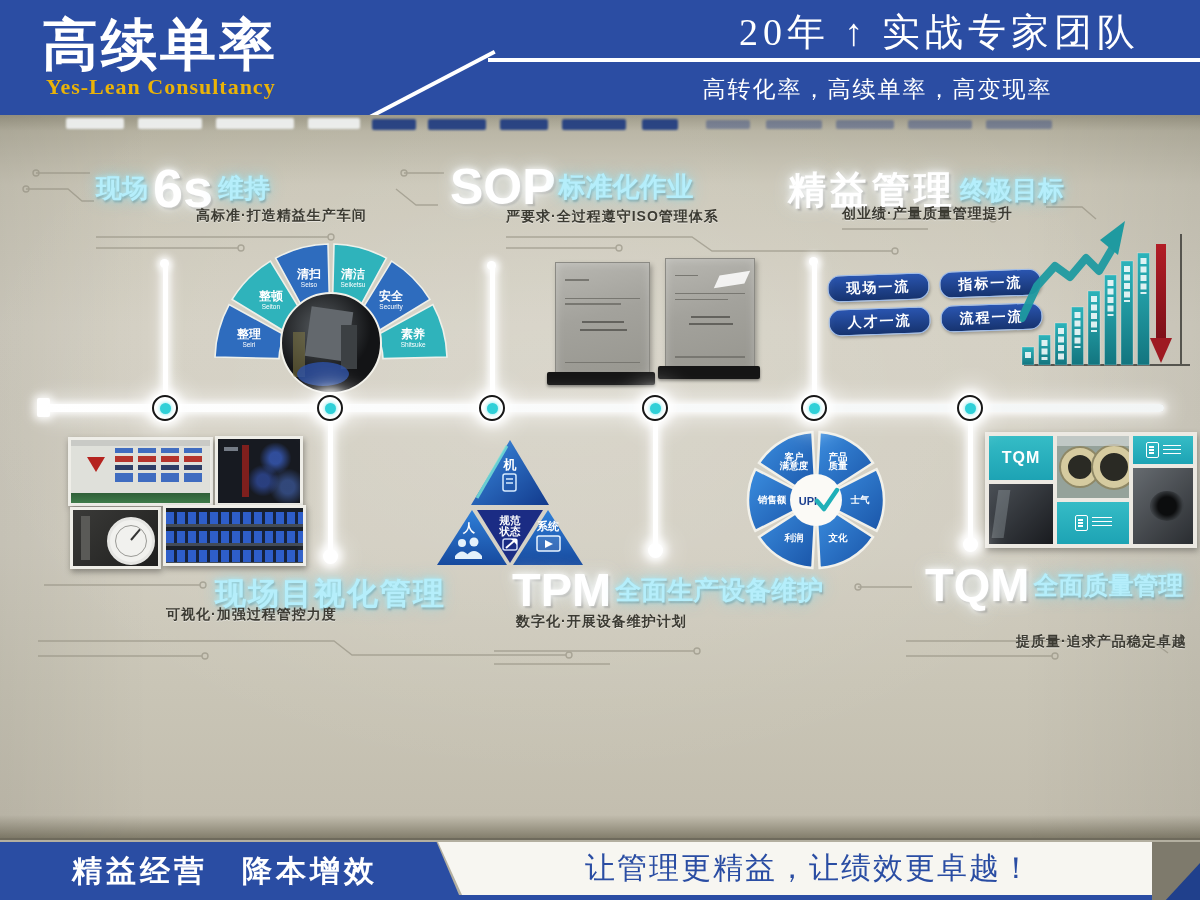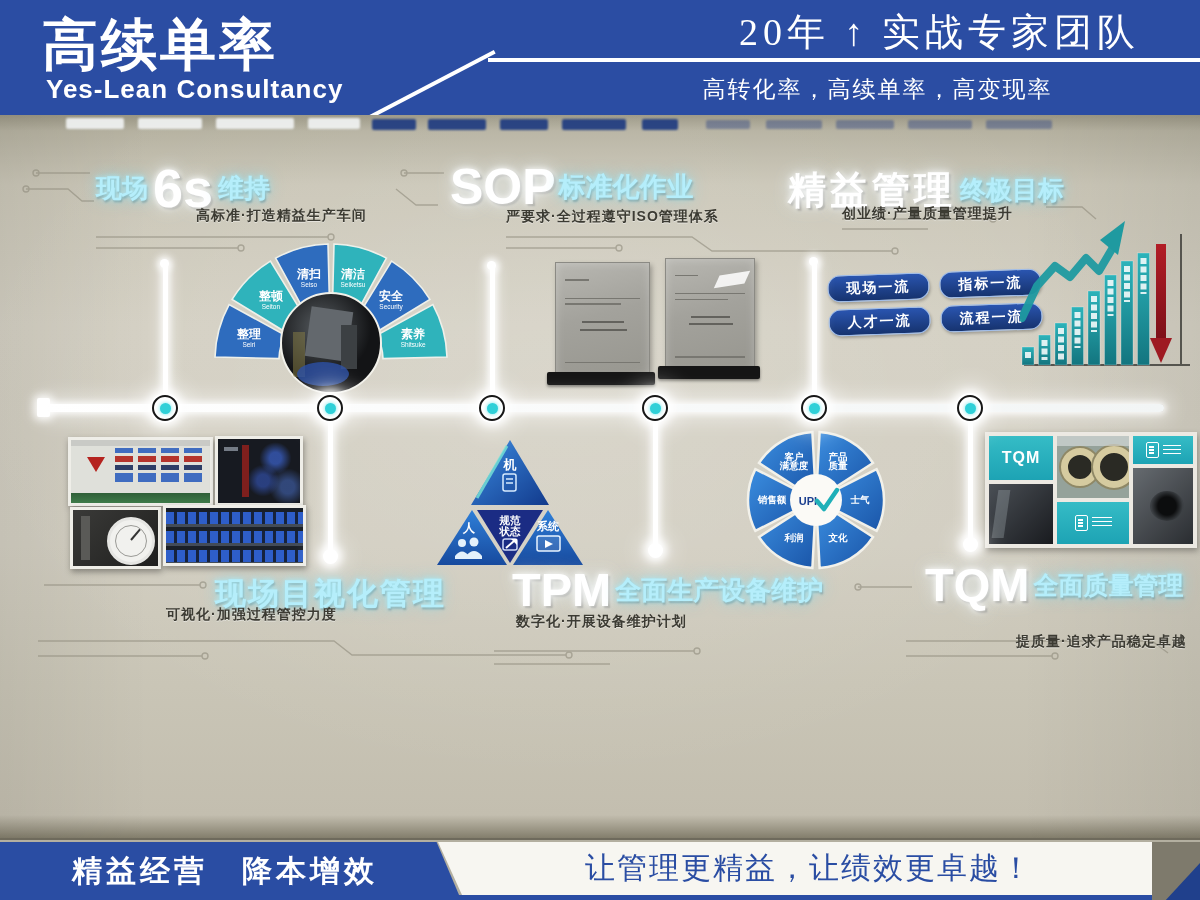--- a/index.html
+++ b/index.html
@@ -1,21 +1,21 @@
 <!DOCTYPE html>
 <html><head>
 <meta charset="utf-8">
 <style>
   html,body{margin:0;padding:0;background:#555;}
   #stage{position:relative;width:1200px;height:900px;overflow:hidden;font-family:"Liberation Sans",sans-serif;background:#c6c2b4;}
   .abs{position:absolute;}
   
   #top-banner{position:absolute;left:0;top:0;width:1200px;height:115px;background:#2b4da3;color:#fff;}
   .logo-cn{position:absolute;left:42px;top:8px;font-size:56px;font-weight:900;letter-spacing:3px;color:#fff;}
-  .logo-en{position:absolute;left:46px;top:74px;font-size:26px;font-weight:800;letter-spacing:1px;color:#ffffff;}
+  .logo-en{position:absolute;left:46px;top:74px;font-size:22px;font-weight:800;letter-spacing:1px;color:#eab308;font-family:Liberation Serif, serif;}
   .hdr-serif{font-family:"Liberation Serif",serif;color:#fff;white-space:pre;}
   #hdr-row1{position:absolute;left:600px;top:8px;width:540px;height:48px;display:flex;align-items:center;justify-content:flex-end;gap:14px;font-size:38px;letter-spacing:5px;}
   #hdr-row2{position:absolute;left:565px;top:66px;width:625px;height:46px;display:flex;align-items:center;justify-content:center;font-size:23px;letter-spacing:2px;}
   .hdr-hline{position:absolute;left:488px;top:58px;width:712px;height:4px;background:#fff;}
   .hdr-diag{position:absolute;left:368px;top:116px;width:143px;height:4px;background:#fff;transform-origin:left center;transform:rotate(-27.6deg);}
   
   #wall{position:absolute;left:0;top:115px;width:1200px;height:723px;overflow:hidden;
     background:
       radial-gradient(ellipse at 45% 38%, rgba(255,255,255,.16), transparent 62%),
       linear-gradient(90deg, rgba(0,0,0,.06), transparent 12%, transparent 82%, rgba(0,0,0,.07)),

